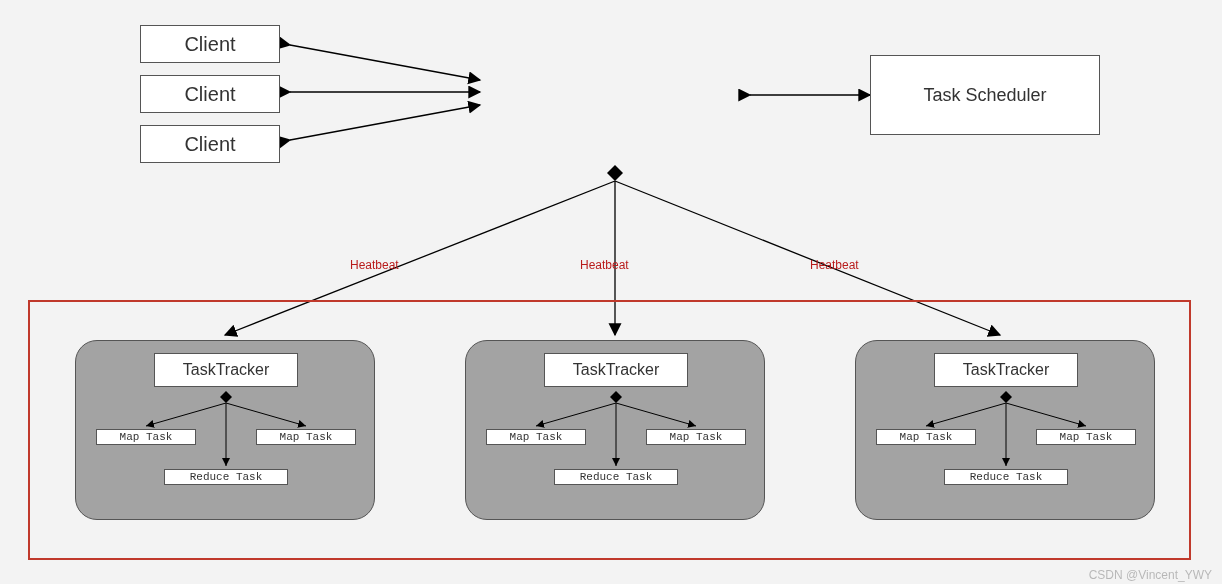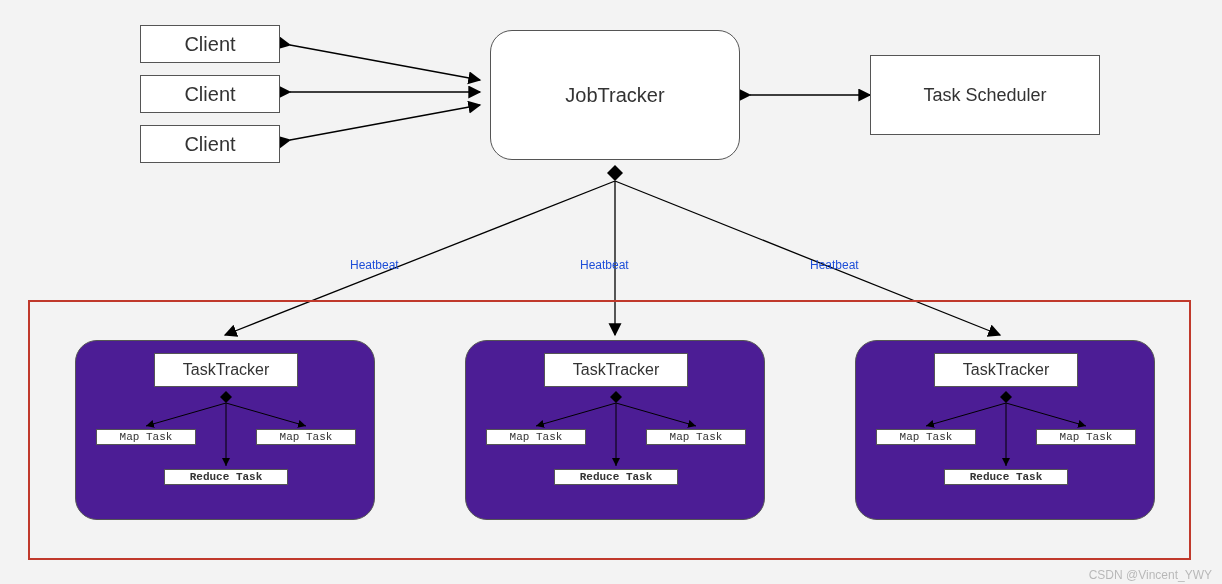--- a/index.html
+++ b/index.html
@@ -47,21 +47,21 @@
     left: 28px; top: 300px;
     width: 1163px; height: 260px;
     border: 2px solid #c0392b;
     background: transparent;
   }
   .tt-group {
     position: absolute;
     width: 300px; height: 180px;
     border: 1px solid #555;
     border-radius: 22px;
-    background: #4c1d95;
+    background: #a3a3a3;
     top: 340px;
   }
   .tt-label {
     position: absolute;
     left: 78px; top: 12px;
     width: 144px; height: 34px;
     border: 1px solid #555;
     background: #fff;
     display:flex;align-items:center;justify-content:center;
     font-size: 16px;
@@ -70,26 +70,26 @@
     position: absolute;
     border: 1px solid #555;
     background: #fff;
     font-size: 11px;
     font-family: "Courier New", monospace;
     display:flex;align-items:center;justify-content:center;
     height: 16px;
   }
   .map-left { left: 20px; top: 88px; width: 100px; }
   .map-right { left: 180px; top: 88px; width: 100px; }
-  .reduce { left: 88px; top: 128px; width: 124px; font-weight: bold; }
+  .reduce { left: 88px; top: 128px; width: 124px; }
   .heatbeat {
     position: absolute;
     font-size: 12px;
     font-family: Arial, sans-serif;
-    color: #1d4ed8;
+    color: #b91c1c;
   }
   svg.connectors {
     position: absolute;
     left: 0; top: 0;
     width: 1222px; height: 584px;
     pointer-events: none;
   }
   .watermark {
     position: absolute;
     right: 10px;
@@ -126,23 +126,20 @@
   <div class="box client" style="left:140px; top:25px;">
       <span>Client</span>
     </div>
   <div class="box client" style="left:140px; top:75px;">
       <span>Client</span>
     </div>
   <div class="box client" style="left:140px; top:125px;">
       <span>Client</span>
     </div>
 
-  <div class="box jobtracker rounded">
-      <span>JobTracker</span>
-    </div>
 
   <div class="box scheduler">
       <span>Task Scheduler</span>
     </div>
 
   <div class="heatbeat" style="left:350px; top:258px;">Heatbeat</div>
   <div class="heatbeat" style="left:580px; top:258px;">Heatbeat</div>
   <div class="heatbeat" style="left:810px; top:258px;">Heatbeat</div>
 
   <div class="redbox"></div>

